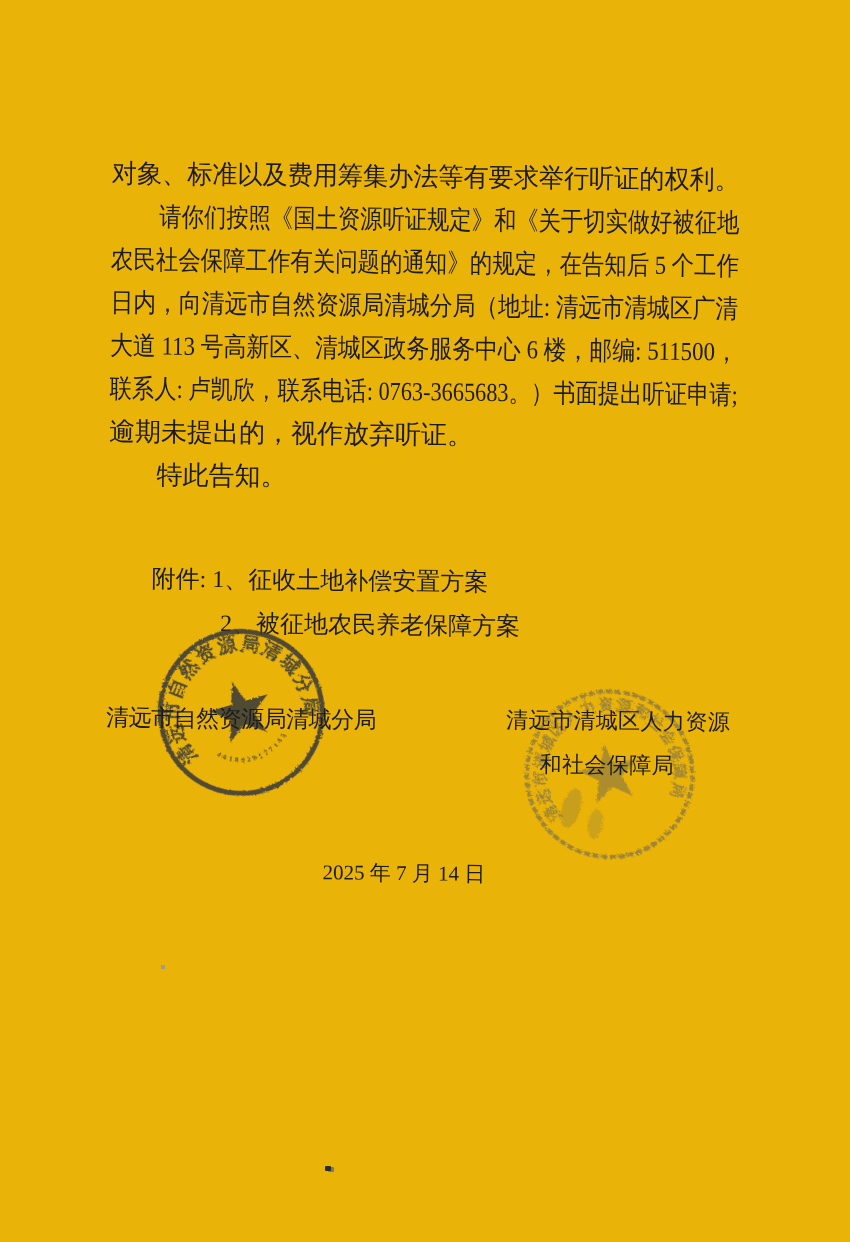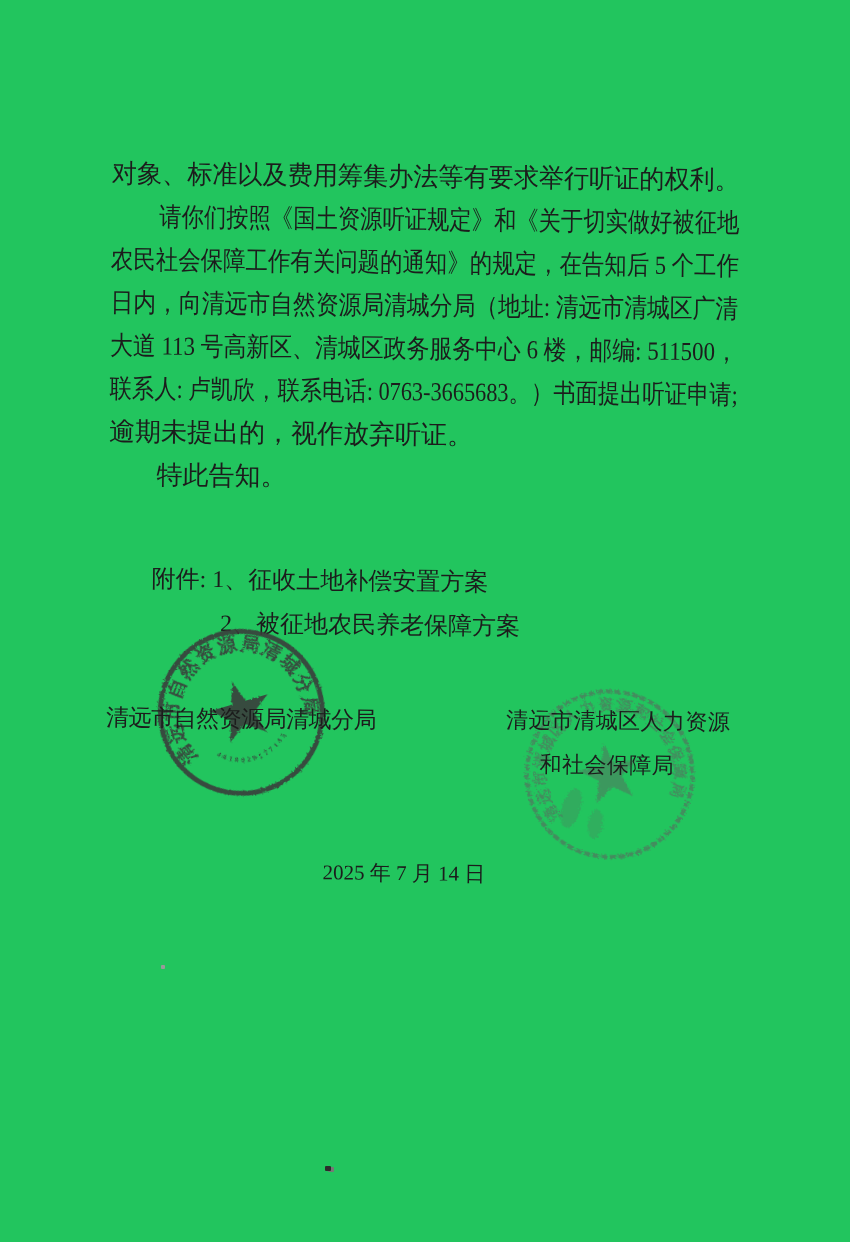--- a/index.html
+++ b/index.html
@@ -1,17 +1,17 @@
 <!DOCTYPE html>
 <html><head>
 <meta charset="utf-8">
 <style>
   html,body{margin:0;padding:0;background:#e8e8e8;}
   .page{
-    position:relative;width:850px;height:1242px;background:#22c55e;
+    position:relative;width:850px;height:1242px;background:#eab308;
     overflow:hidden;margin:0 auto;
     font-family:"Liberation Serif","DejaVu Serif",serif;
     color:#1c1c1c;
   }
   .sheet{position:absolute;inset:0;transform:rotate(0.6deg);transform-origin:112px 160px;}
   .bodytext{position:absolute;left:112px;top:152px;width:628px;font-size:26px;line-height:43px;}
   .line{height:43px;white-space:nowrap;}
   .line.indent{padding-left:48px;}
   .fit{display:inline-block;white-space:nowrap;}
   .attach{position:absolute;left:156px;top:556px;font-size:24px;line-height:44px;white-space:nowrap;}

